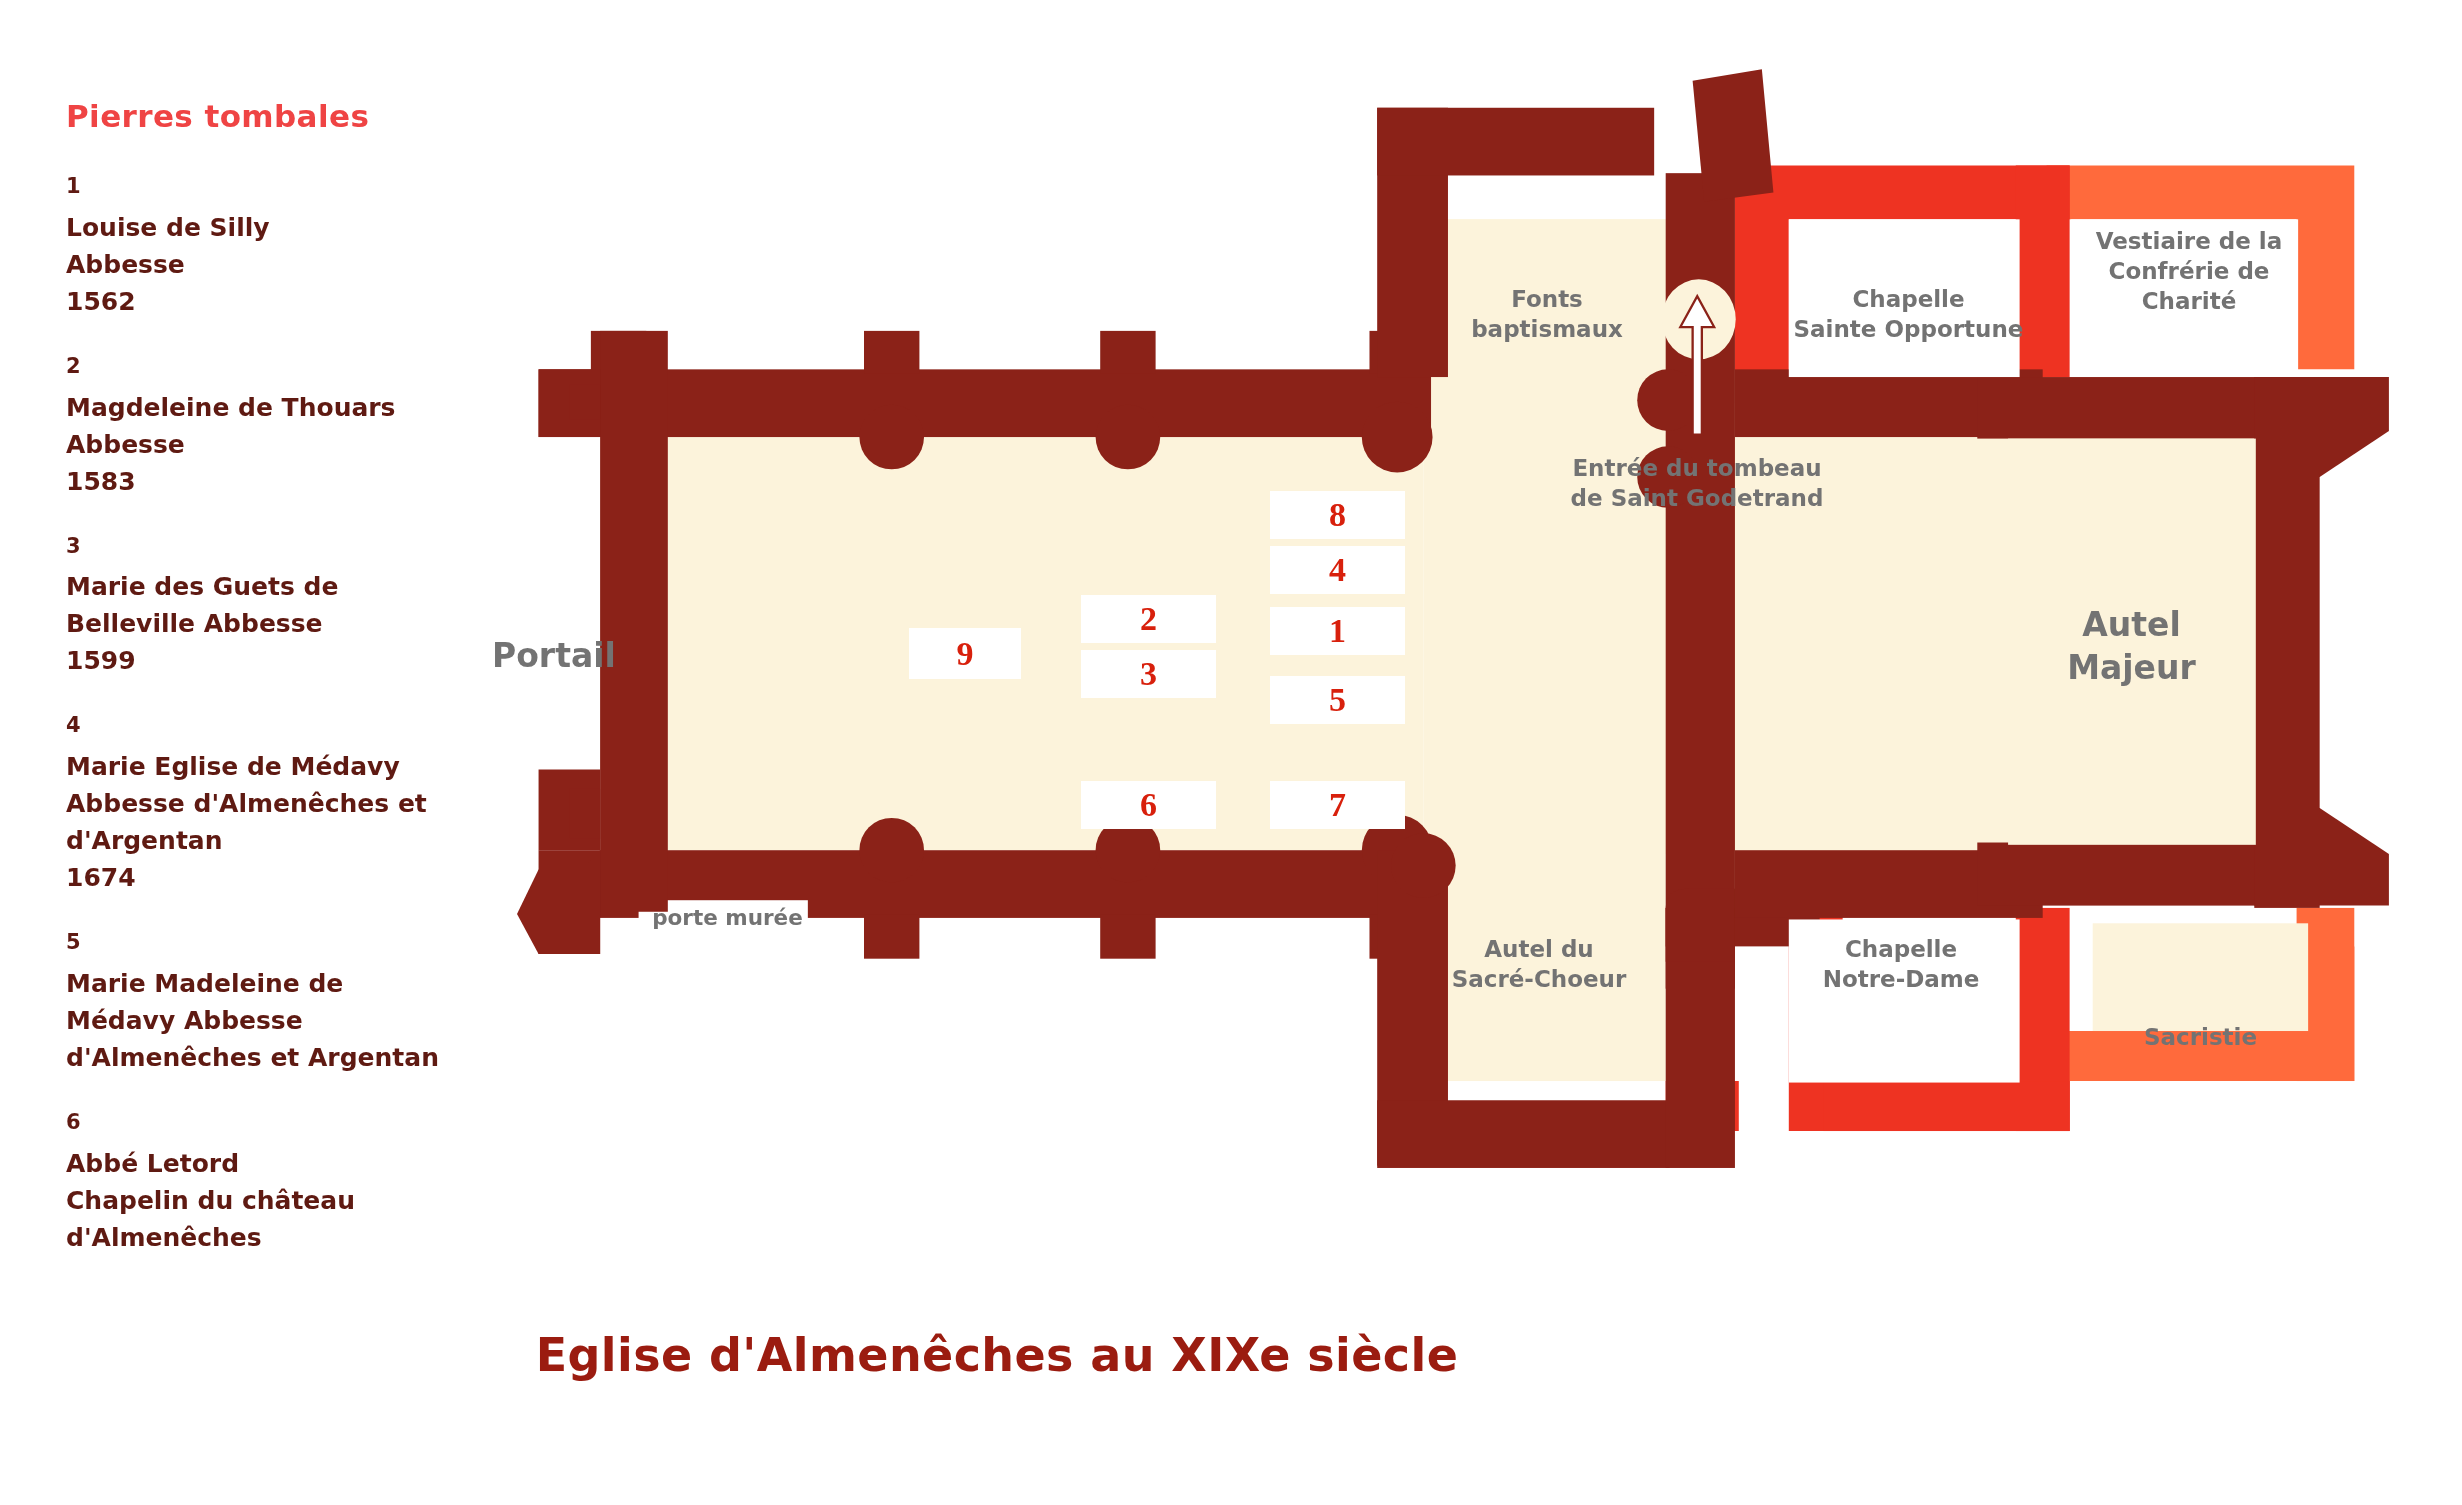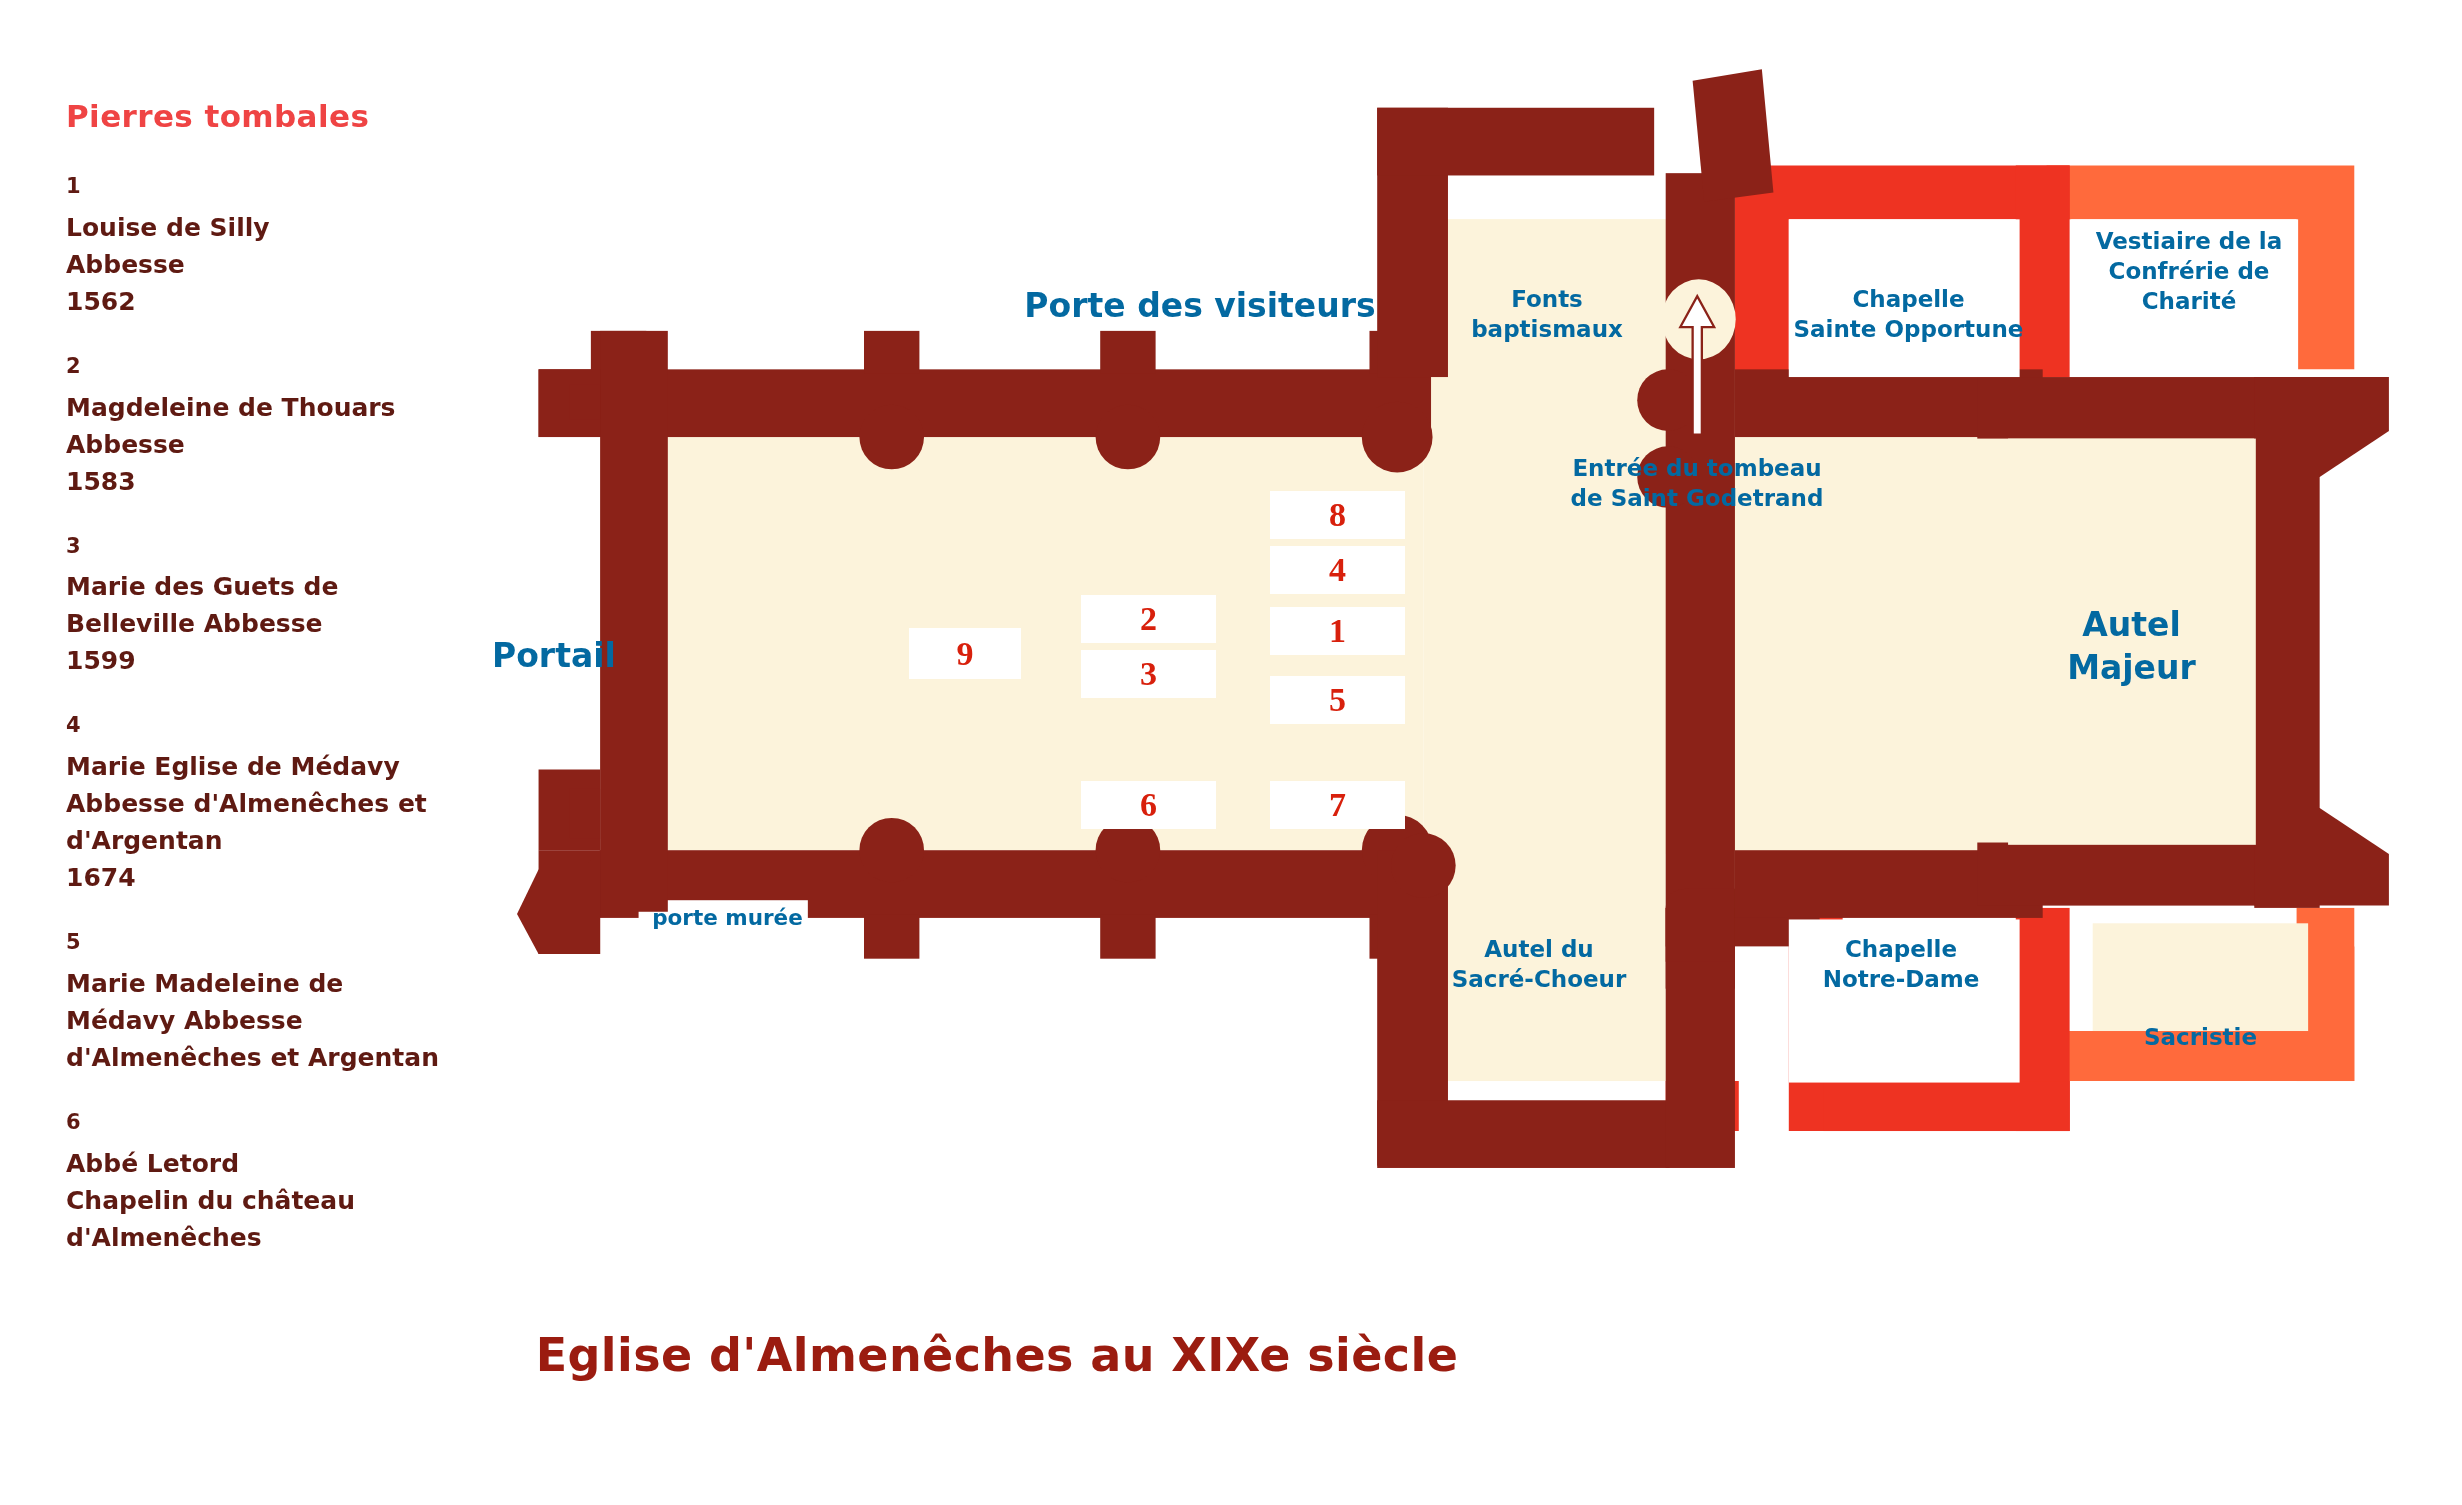--- a/index.html
+++ b/index.html
@@ -15,21 +15,21 @@
   #legend .legend-num{
       font-size:21px;font-weight:bold;color:#5f1a12;margin-bottom:10.8px;}
   #legend .legend-line{
       font-size:25px;font-weight:bold;color:#5f1a12;line-height:1.48;}
 
   
   #plan{position:absolute;left:0;top:0;width:2462px;height:1505px;}
   #plan svg{position:absolute;left:0;top:0;}
 
   
-  .plabel{position:absolute;color:#0369a1;font-weight:bold;line-height:1.30;
+  .plabel{position:absolute;color:#737373;font-weight:bold;line-height:1.30;
           text-align:center;white-space:pre-line;}
   .plabel.big{font-size:33px;}
   .plabel.med{font-size:23px;}
   .plabel.sm{font-size:21.5px;}
 
   
   .tile{position:absolute;background:#ffffff;display:flex;
         align-items:center;justify-content:center;}
   .tile span{color:#d8200c;font-weight:bold;font-size:34px;
              font-family:"Liberation Serif","DejaVu Serif",serif;}
@@ -203,21 +203,20 @@
       <rect x="2325" y="285" width="300" height="205" fill="#ffffff"></rect>
       <rect x="2692" y="285" width="295" height="198" fill="#ffffff"></rect>
       <rect x="2325" y="1195" width="300" height="212" fill="#ffffff"></rect>
     </g>
 
     <g>
       <path d="M2200,565 L2212,565 L2212,425 L2228,425 L2206,385 L2184,425 L2200,425 Z" fill="#ffffff" stroke="#8B2218" stroke-width="3"></path>
     </g>
   </svg>
 
-  <div class="plabel big" style="left:1000px;top:285px;width:400px;">Porte des visiteurs</div>
 
   <div class="plabel big" style="left:492px;top:635px;width:192px;text-align:left;">Portail</div>
 
   <div class="plabel sm" style="left:639px;top:904px;width:177px;">porte murée</div>
 
   <div class="plabel med" style="left:1424px;top:285px;width:246px;">Fonts
 baptismaux</div>
 
   <div class="plabel med" style="left:1770px;top:285px;width:277px;">Chapelle
 Sainte Opportune</div>

